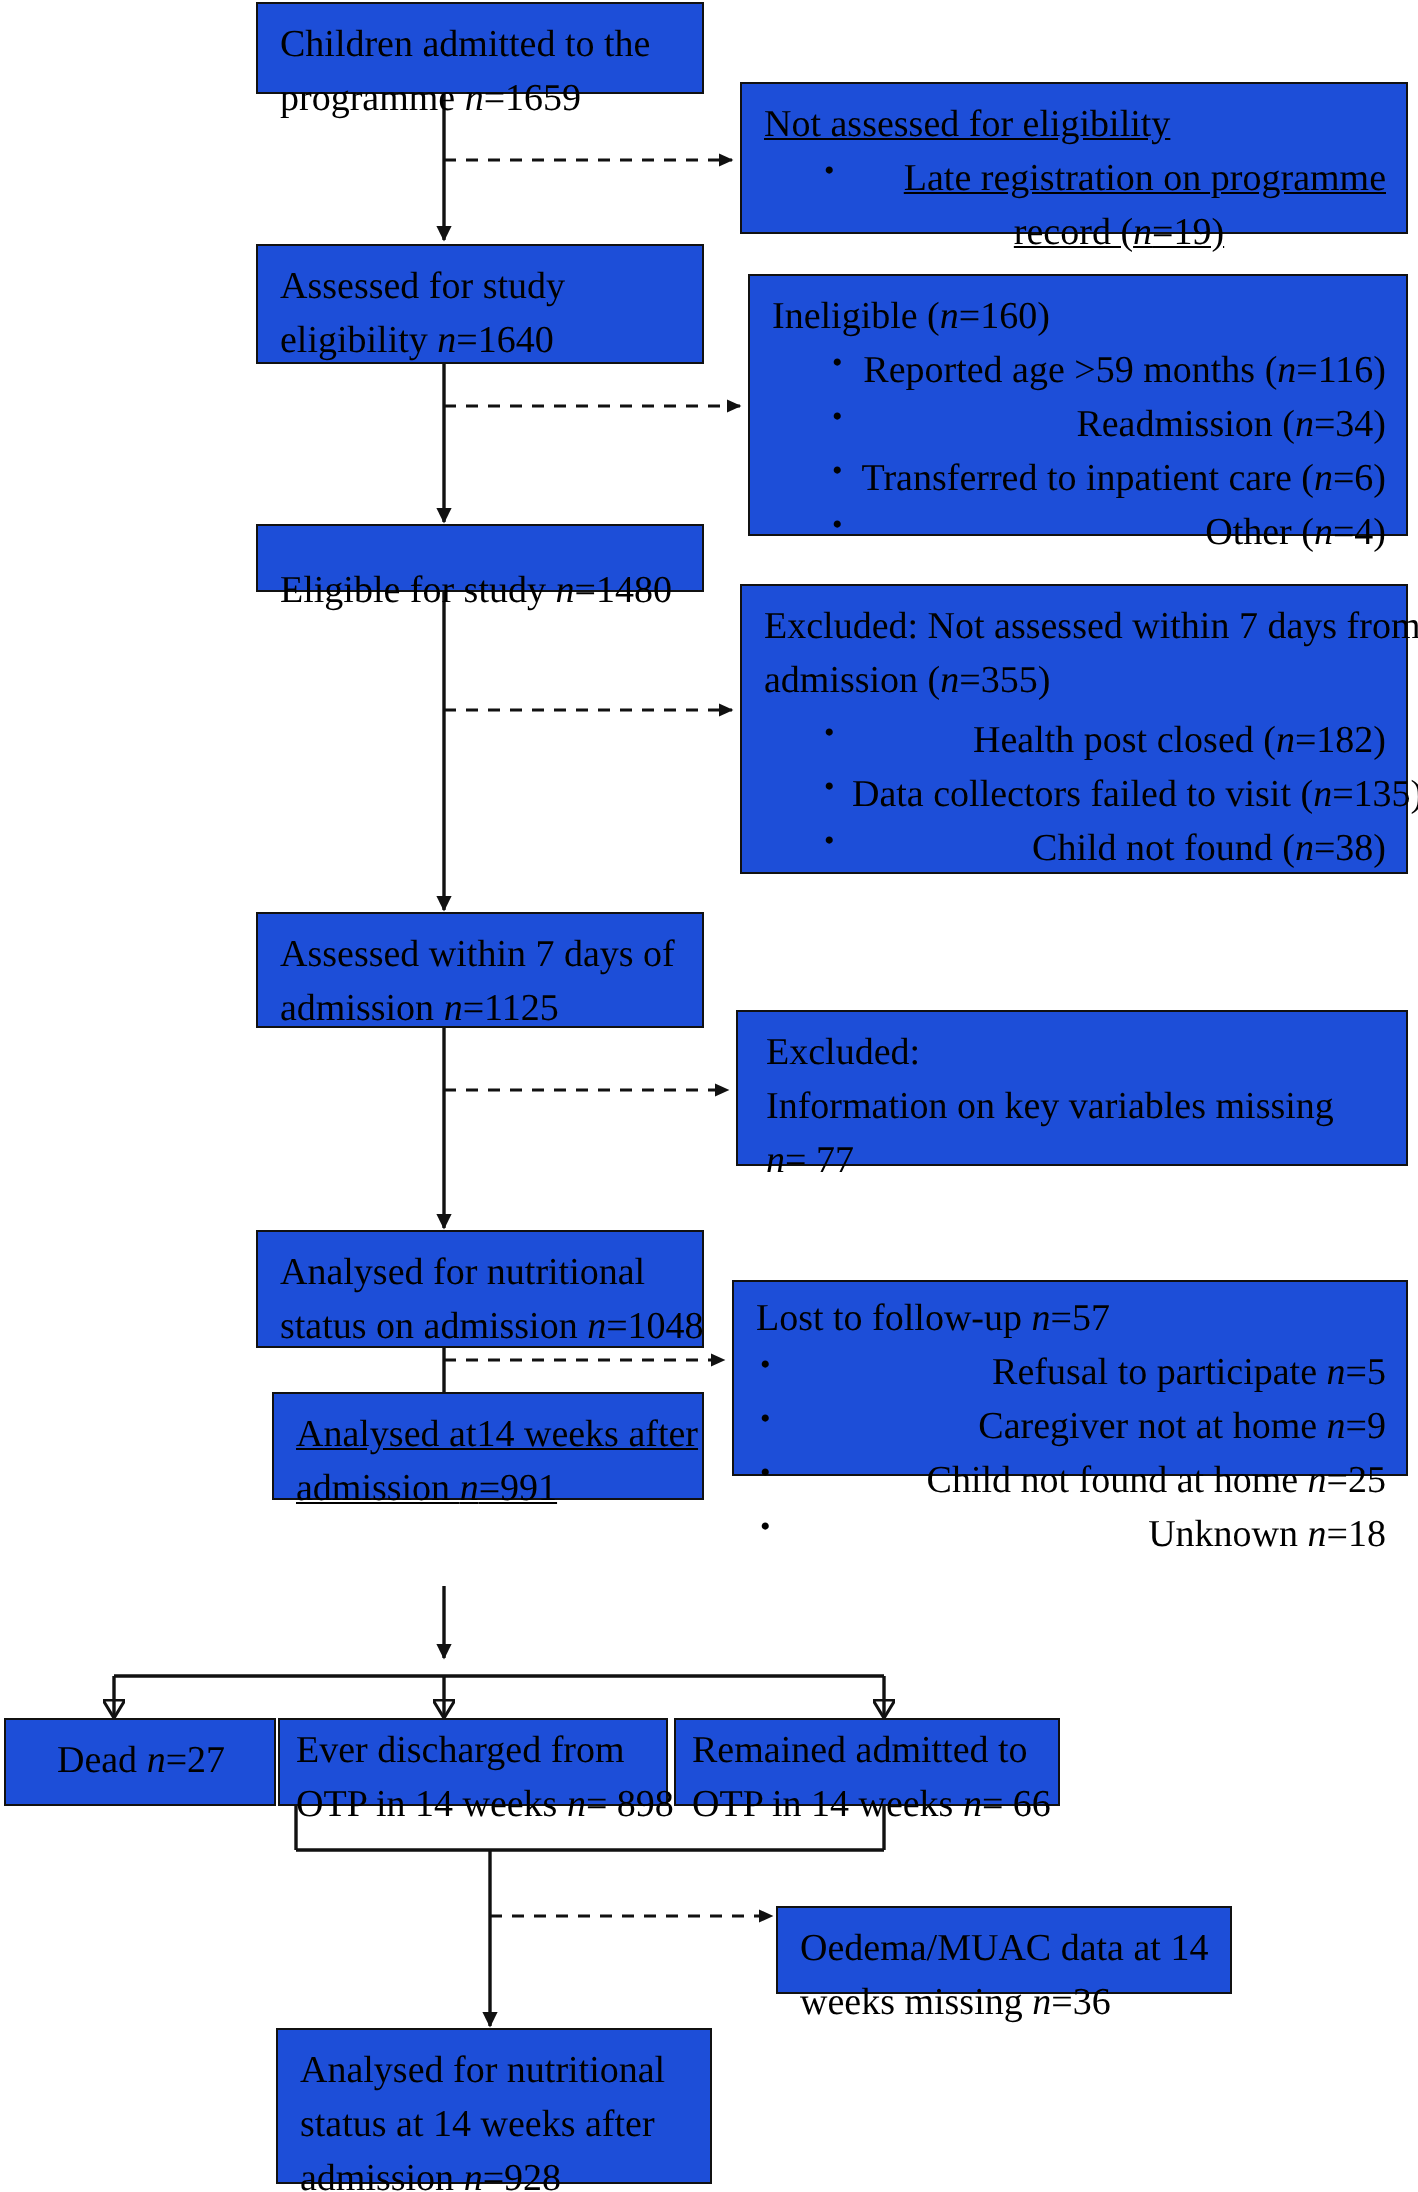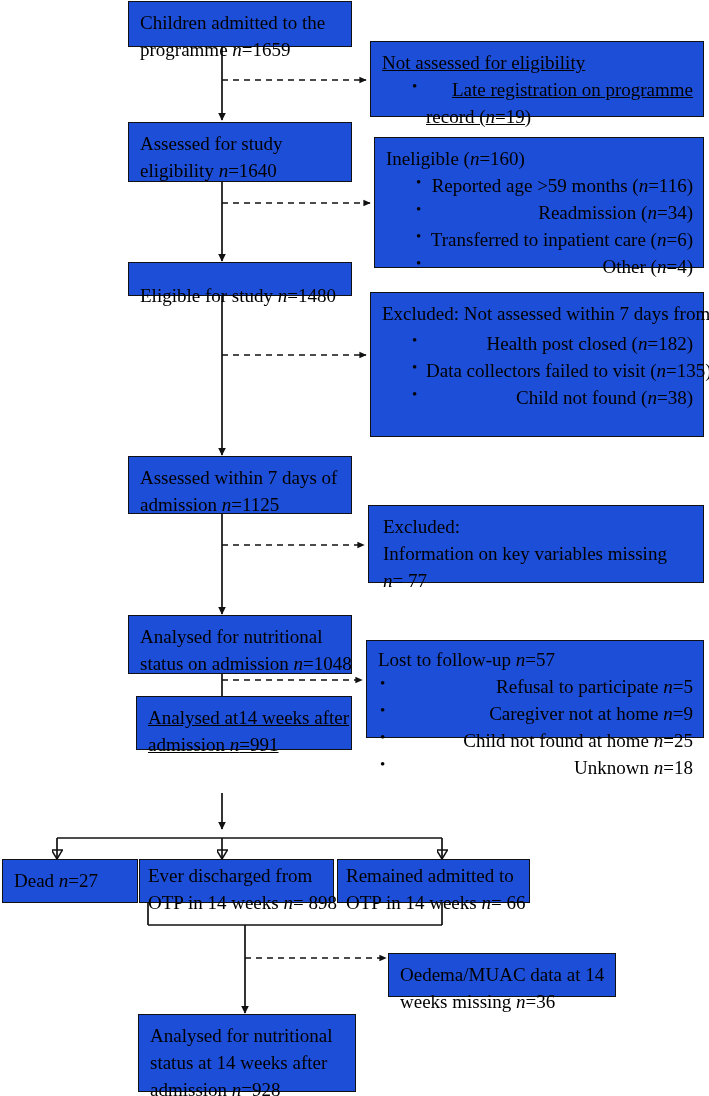--- a/index.html
+++ b/index.html
@@ -74,21 +74,21 @@
   <div class="box" style="left:128px;top:1px;width:224px;height:46px;">
     <div class="ln">Children admitted to the</div>
     <div class="ln">programme   <i class="nv">n</i>=1659</div>
   </div>
 
   <div class="box" style="left:370px;top:41px;width:334px;height:76px;text-decoration:underline;">
     <div class="hdr">Not assessed for eligibility</div>
     <ul class="bl ind">
       <li>Late registration on programme</li>
     </ul>
-    <div style="margin-left:44px;">record  (<i class="nv">n</i>=19)</div>
+    <div style="margin-left:44px;text-align:center;">record  (<i class="nv">n</i>=19)</div>
   </div>
 
   <div class="box" style="left:128px;top:122px;width:224px;height:60px;">
     <div class="ln">Assessed for study</div>
     <div class="ln">eligibility <i class="nv">n</i>=1640</div>
   </div>
 
   <div class="box" style="left:374px;top:137px;width:330px;height:131px;">
     <div class="hdr">Ineligible (<i class="nv">n</i>=160)</div>
     <ul class="bl ind">
@@ -98,20 +98,21 @@
       <li> Other (<i class="nv">n</i>=4)</li>
     </ul>
   </div>
 
   <div class="box" style="left:128px;top:262px;width:224px;height:34px;padding-top:20px;">
     <div class="ln">Eligible for study <i class="nv">n</i>=1480</div>
   </div>
 
   <div class="box" style="left:370px;top:292px;width:334px;height:145px;">
     <div class="ln">Excluded: Not assessed within 7 days from</div>
+    <div class="ln">admission (<i class="nv">n</i>=355)</div>
     <ul class="bl ind" style="margin-top:3px;">
       <li>Health post closed (<i class="nv">n</i>=182)</li>
       <li>Data collectors failed to visit (<i class="nv">n</i>=135)</li>
       <li>Child not found (<i class="nv">n</i>=38)</li>
     </ul>
   </div>
 
   <div class="box" style="left:128px;top:456px;width:224px;height:58px;">
     <div class="ln">Assessed within 7 days of</div>
     <div class="ln">admission <i class="nv">n</i>=1125</div>
@@ -136,21 +137,21 @@
       <li>Child not found at home <i class="nv">n</i>=25</li>
       <li>Unknown <i class="nv">n</i>=18</li>
     </ul>
   </div>
 
   <div class="box" style="left:136px;top:696px;width:216px;height:54px;text-decoration:underline;">
     <div class="ln">Analysed at14 weeks after</div>
     <div class="ln">admission <i class="nv">n</i>=991</div>
   </div>
 
-  <div class="box" style="left:2px;top:859px;width:136px;height:44px;padding-top:8px;">
+  <div class="box" style="left:2px;top:859px;width:136px;height:44px;padding-top:8px;text-align:center;">
     <div class="ln">Dead <i class="nv">n</i>=27</div>
   </div>
 
   <div class="box" style="left:139px;top:859px;width:195px;height:44px;padding:3px 6px 3px 8px;">
     <div class="ln">Ever discharged from</div>
     <div class="ln">OTP in 14 weeks <i class="nv">n</i>= 898</div>
   </div>
 
   <div class="box" style="left:337px;top:859px;width:193px;height:44px;padding:3px 6px 3px 8px;">
     <div class="ln">Remained admitted to</div>

